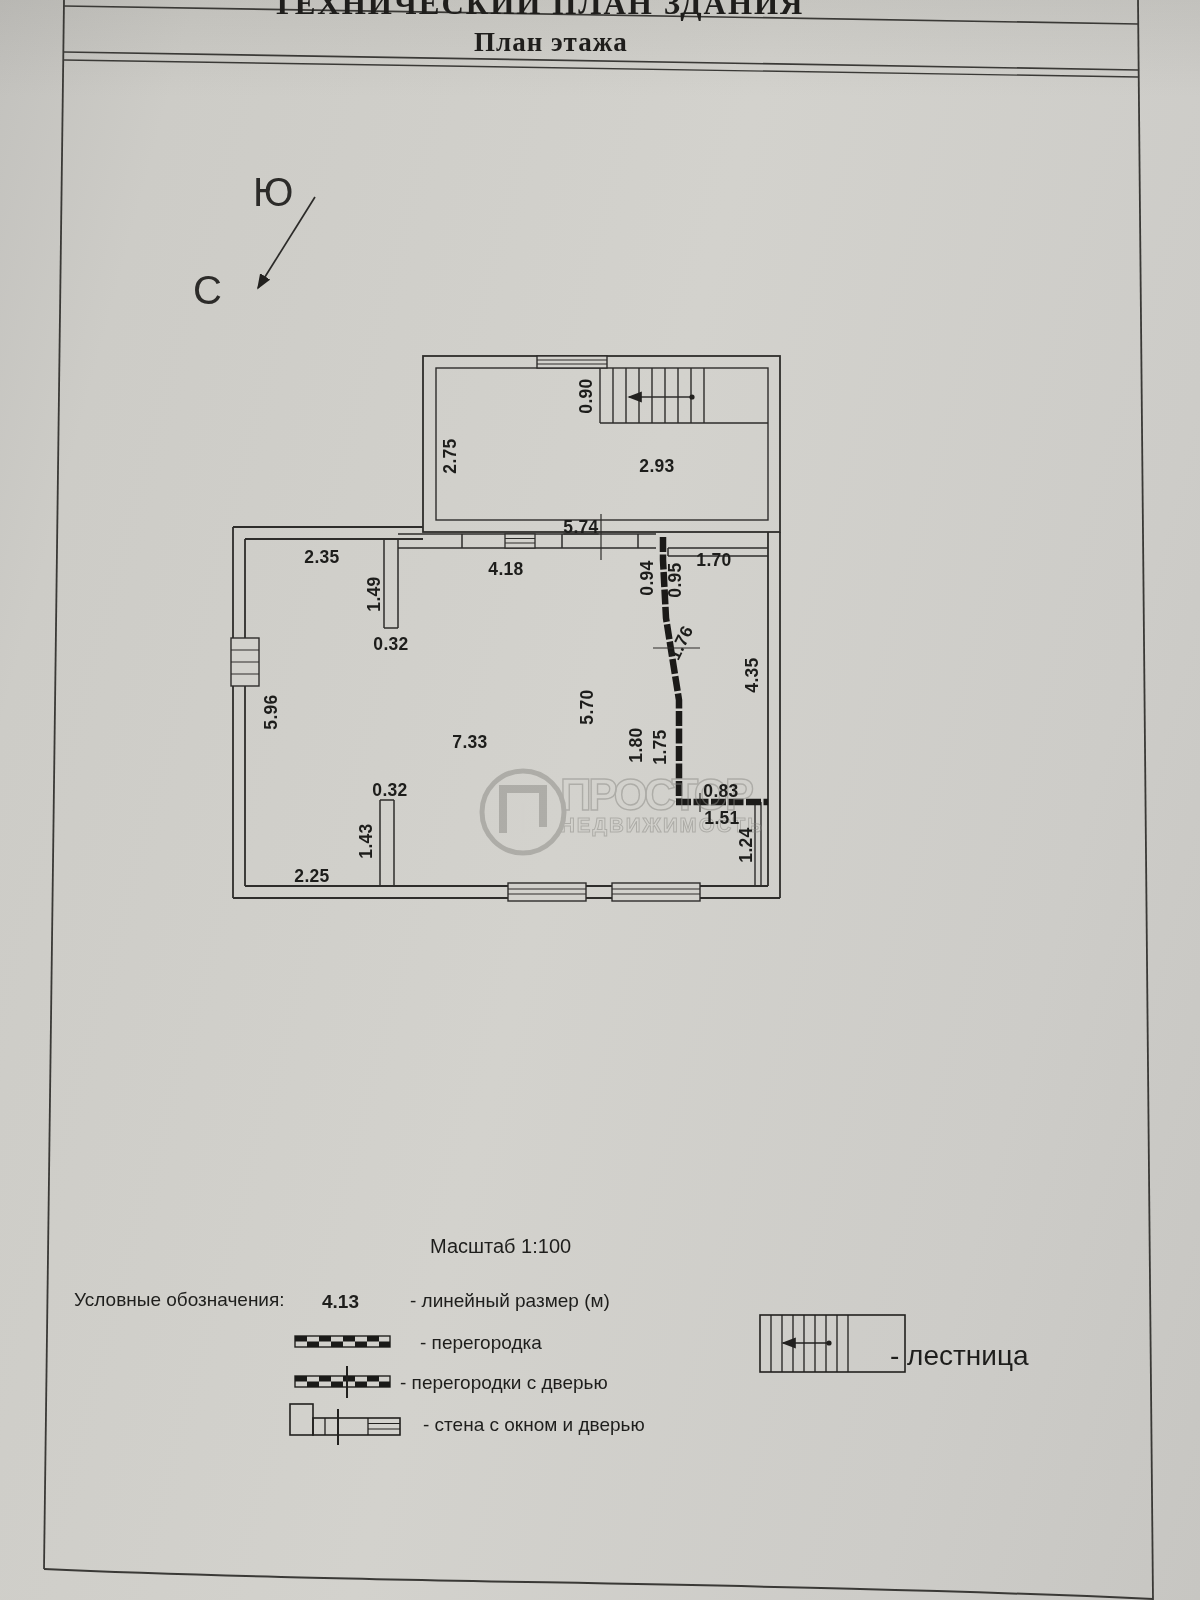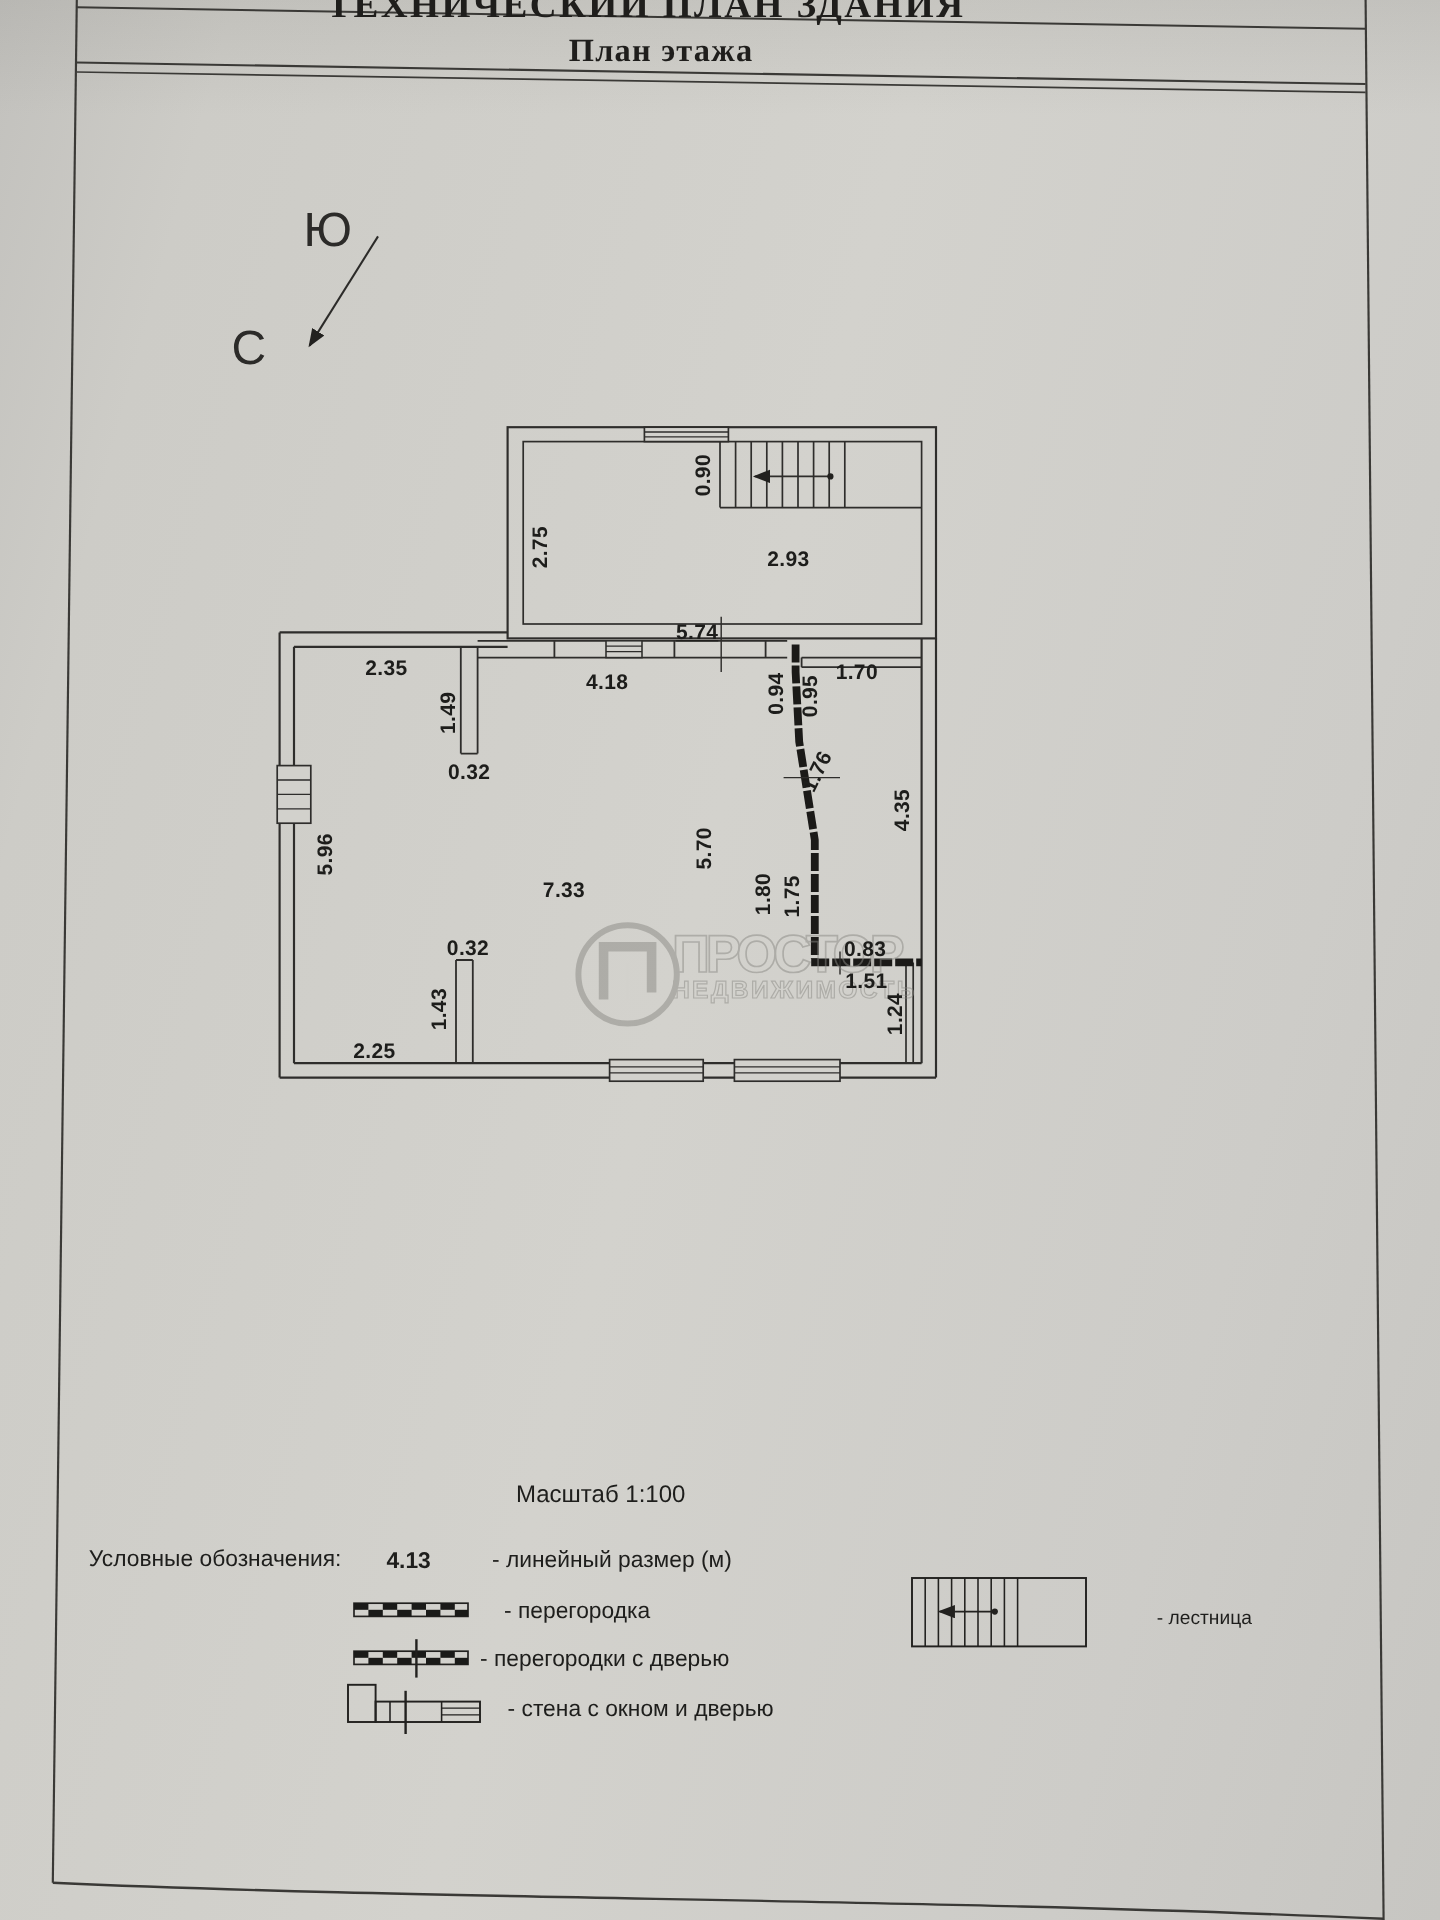--- a/index.html
+++ b/index.html
@@ -200,15 +200,15 @@
 
   <div class="txt leg" style="left:430px;top:1235px;font-size:20px;">Масштаб 1:100</div>
   <div class="txt leg" style="left:74px;top:1289px;">Условные обозначения:</div>
 
   <div class="txt leg" style="left:322px;top:1291px;font-weight:700;">4.13</div>
   <div class="txt leg" style="left:410px;top:1290px;">- линейный размер (м)</div>
 
   <div class="txt leg" style="left:420px;top:1332px;">- перегородка</div>
   <div class="txt leg" style="left:400px;top:1372px;">- перегородки с дверью</div>
   <div class="txt leg" style="left:423px;top:1414px;">- стена с окном и дверью</div>
-  <div class="txt leg" style="left:964px;top:1340px;font-size:16px;">- лестница</div>
+  <div class="txt leg" style="left:890px;top:1340px;font-size:28px;">- лестница</div>
 
 </div>
 
 </body></html>

